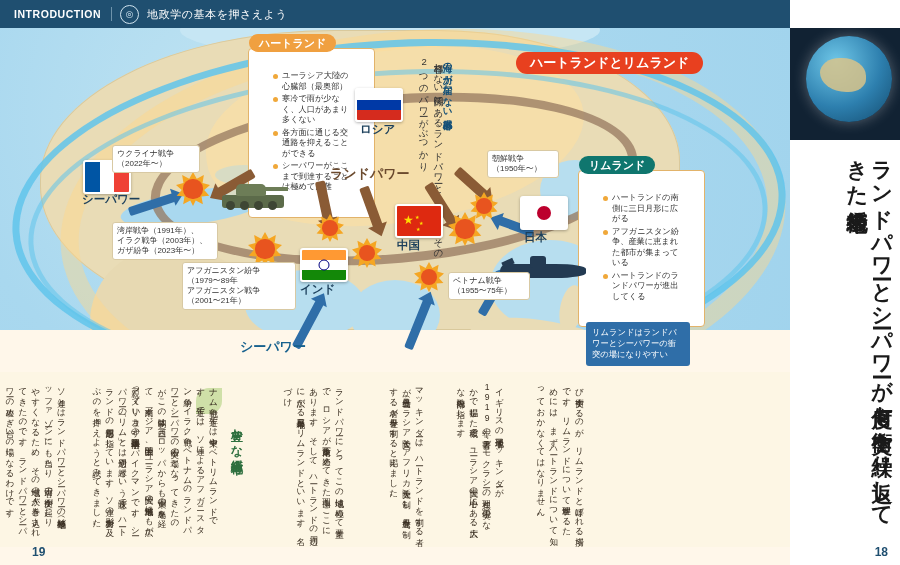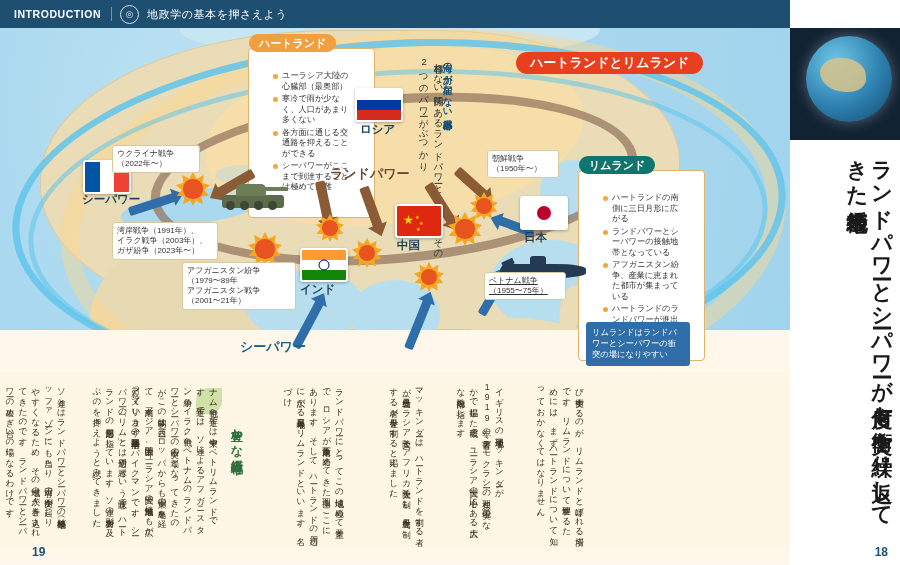--- a/index.html
+++ b/index.html
@@ -120,21 +120,21 @@
 
   
   .warlabel{
     position:absolute;background:#fff;border:1px solid #d8c9a3;border-radius:3px;
     font-size:8px;line-height:1.25;color:#333;padding:3px 4px;white-space:pre-line;
   }
   .w-ukraine{left:112px;top:145px;width:78px;}
   .w-gulf{left:112px;top:222px;width:96px;}
   .w-afghan{left:182px;top:262px;width:104px;}
   .w-korea{left:487px;top:150px;width:62px;}
-  .w-vietnam{left:484px;top:272px;width:72px;text-decoration:underline;}
+  .w-vietnam{left:448px;top:272px;width:72px;}
 
   
   .clabel{position:absolute;font-size:11.5px;font-weight:bold;color:#1b3f5b;white-space:nowrap;}
   .c-france{left:82px;top:192px;}
   .c-russia{left:360px;top:122px;}
   .c-china{left:397px;top:238px;}
   .c-japan{left:524px;top:230px;}
   .c-india{left:300px;top:282px;}
   .c-landpower{left:330px;top:165px;color:#6b4a2e;font-size:13px;}
   .c-seapower{left:240px;top:338px;color:#17618e;font-size:13px;}
@@ -325,21 +325,20 @@
         <li>寒冷で雨が少なく、人口があまり多くない</li>
         <li>各方面に通じる交通路を抑えることができる</li>
         <li>シーパワーがここまで到達することは極めて困難</li>
       </ul>
     </div>
 
     <div class="box rimland-box">
       <div class="box-title">リムランド</div>
       <ul>
         <li>ハートランドの南側に三日月形に広がる</li>
-        <li>ランドパワーとシーパワーの接触地帯となっている</li>
         <li>アフガニスタン紛争、産業に恵まれた都市が集まっている</li>
         <li>ハートランドのランドパワーが進出してくる</li>
       </ul>
     </div>
 
     <div class="vtext vt-sea">海の力が届かない心臓部</div>
     <div class="vtext vt-sea2">相容れない関係にあるランドパワーとシーパワー。その2つのパワーがぶつかり</div>
 
     <div class="arrow a-blue1"></div>
     <div class="arrow a-blue2"></div>

